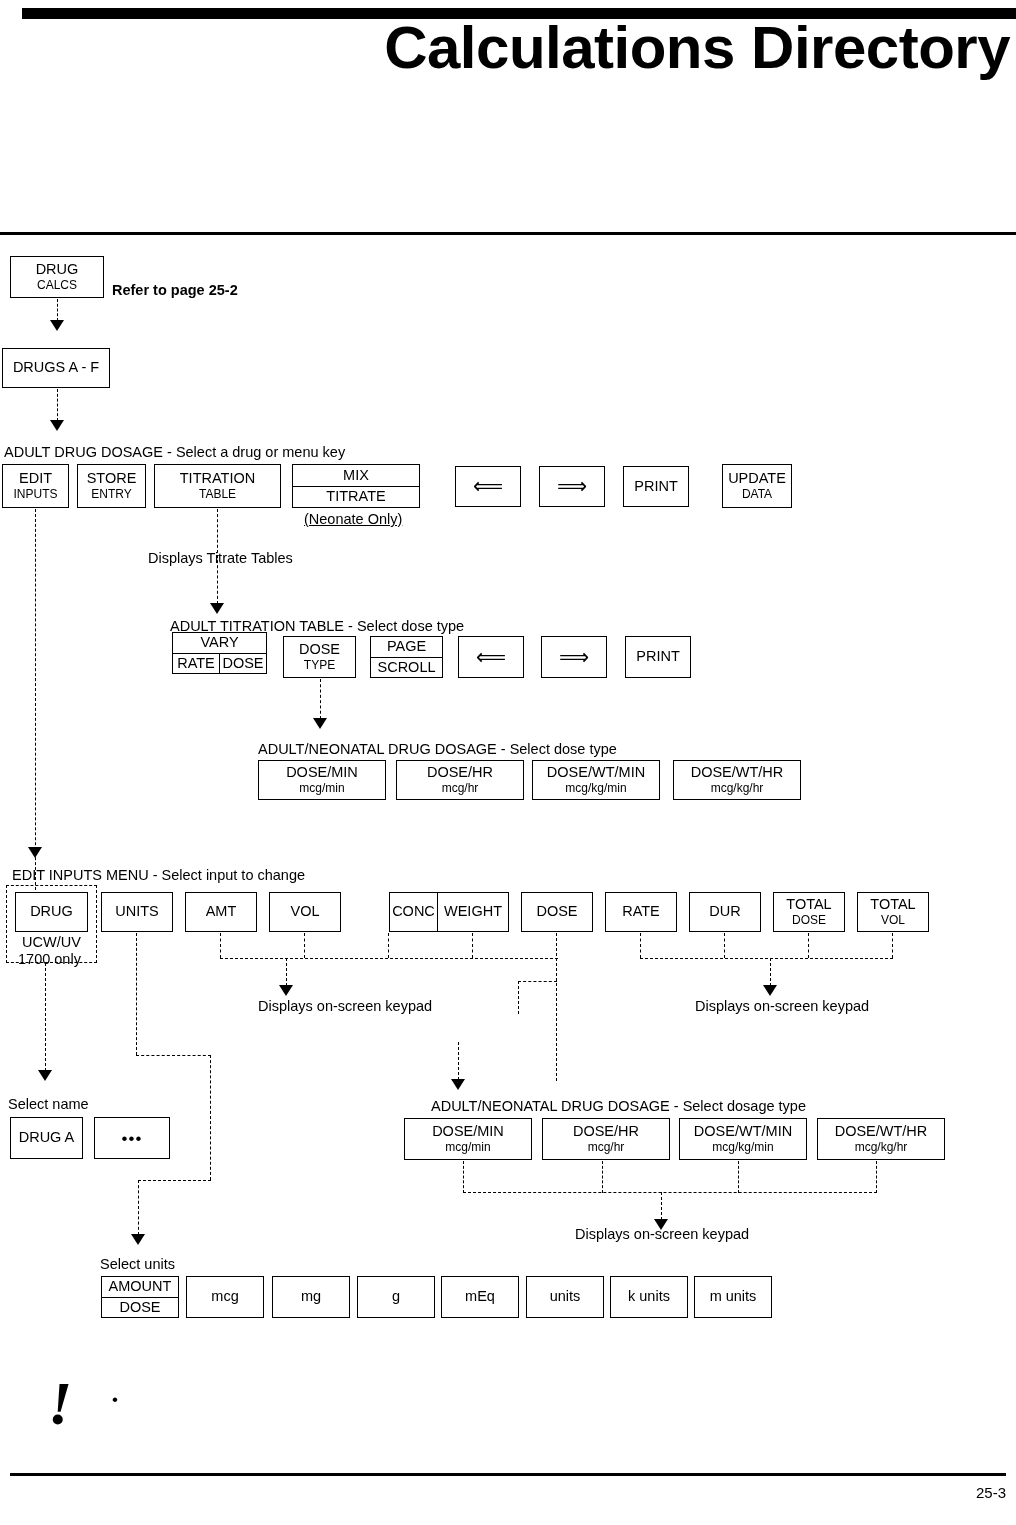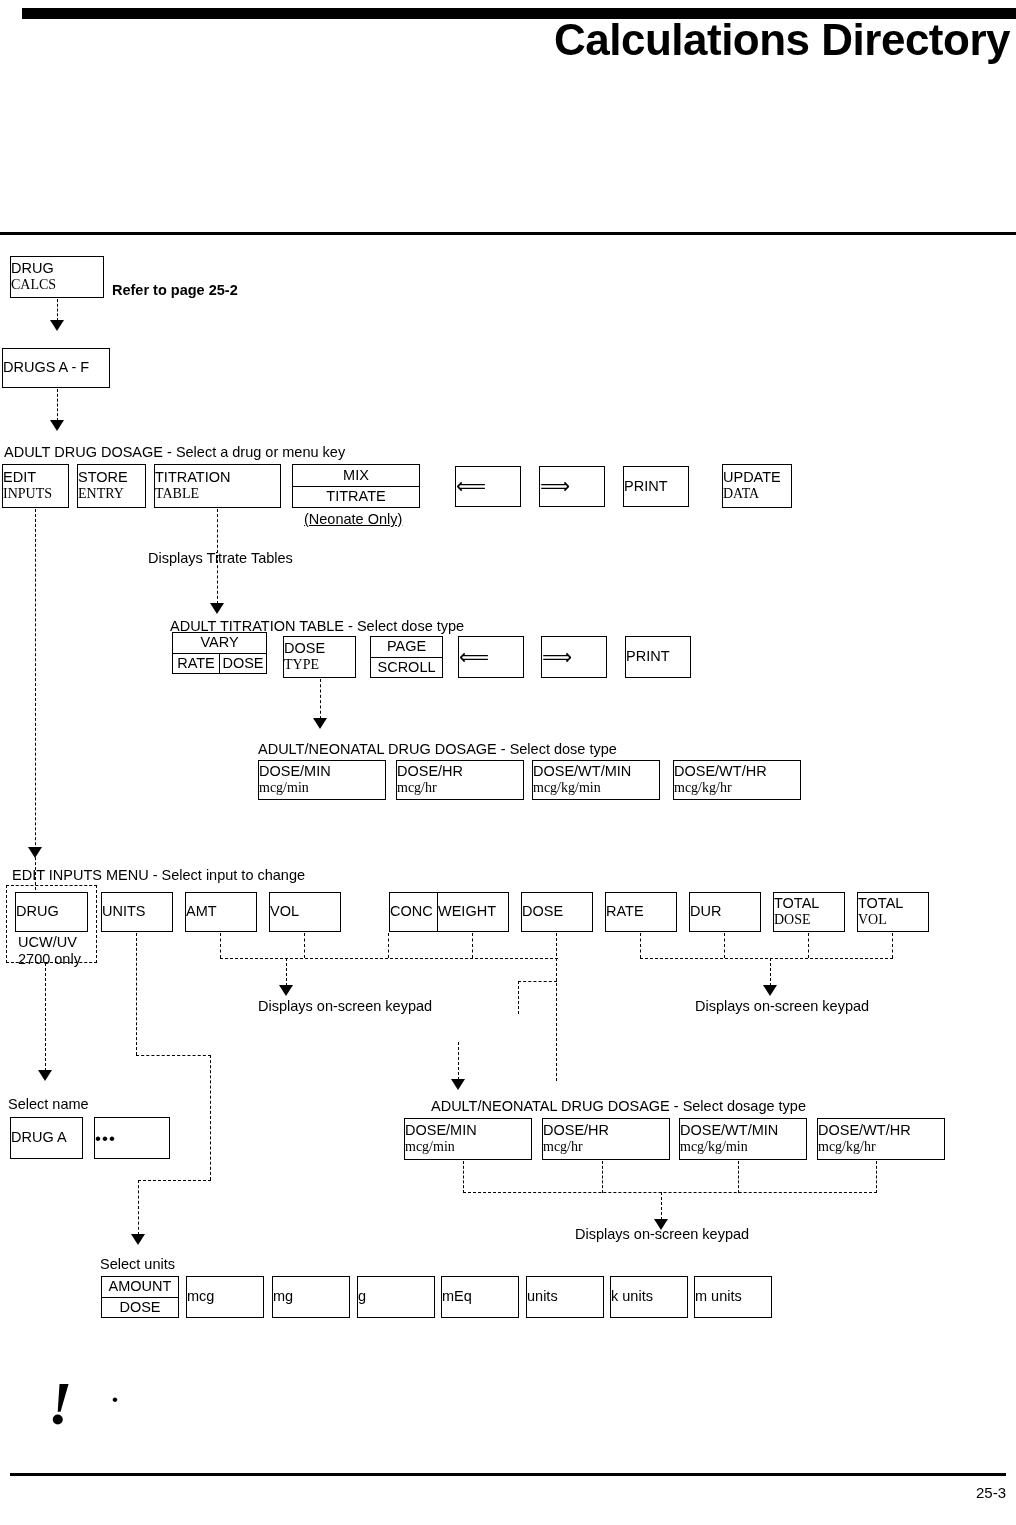--- a/index.html
+++ b/index.html
@@ -26,21 +26,21 @@
     left: 22px;
     top: 8px;
     width: 994px;
     height: 11px;
     background: #000000;
   }
   .chapter-title {
     position: absolute;
     right: 6px;
     top: 18px;
-    font-size: 44px;
+    font-size: 60px;
     font-weight: bold;
     letter-spacing: -0.5px;
     white-space: nowrap;
     line-height: 1;
   }
   .section-title {
     position: absolute;
     left: 2px;
     top: 183px;
     font-size: 30px;
@@ -72,28 +72,28 @@
   }
 
   
   .box {
     position: absolute;
     box-sizing: border-box;
     border: 1.6px solid #000000;
     background: #ffffff;
     display: flex;
     flex-direction: column;
-    align-items: flex-start;
+    align-items: center;
     justify-content: center;
     font-size: 14.5px;
     line-height: 1.18;
     text-align: center;
     white-space: nowrap;
   }
-  .box .l2 { font-size: 14px; font-family: Liberation Serif, serif; }
+  .box .l2 { font-size: 12px; }
   .box.split > .half {
     width: 100%;
     flex: 1 1 0;
     display: flex;
     align-items: center;
     justify-content: center;
   }
   .box.split > .half + .half {
     border-top: 1.6px solid #000000;
   }
@@ -335,23 +335,23 @@
     <span class="l2">mcg/kg/hr</span>
   </div>
 
   <div class="label" style="left:12px; top:867px;">EDIT INPUTS MENU - Select input to change</div>
 
   <div class="dashbox" style="left:6px; top:885px; width:91px; height:78px;"></div>
 
   <div class="box" style="left:15px; top:892px; width:73px; height:40px;">
     <span>DRUG</span>
   </div>
-  <div class="label" style="left:18px; top:934px; text-align:left;">
+  <div class="label" style="left:18px; top:934px; text-align:right;">
     <div>UCW/UV</div>
-    <div>2700 only</div>
+    <div>1700 only</div>
   </div>
 
   <div class="box" style="left:101px; top:892px; width:72px; height:40px;">
     <span>UNITS</span>
   </div>
   <div class="box" style="left:185px; top:892px; width:72px; height:40px;">
     <span>AMT</span>
   </div>
   <div class="box" style="left:269px; top:892px; width:72px; height:40px;">
     <span>VOL</span>

